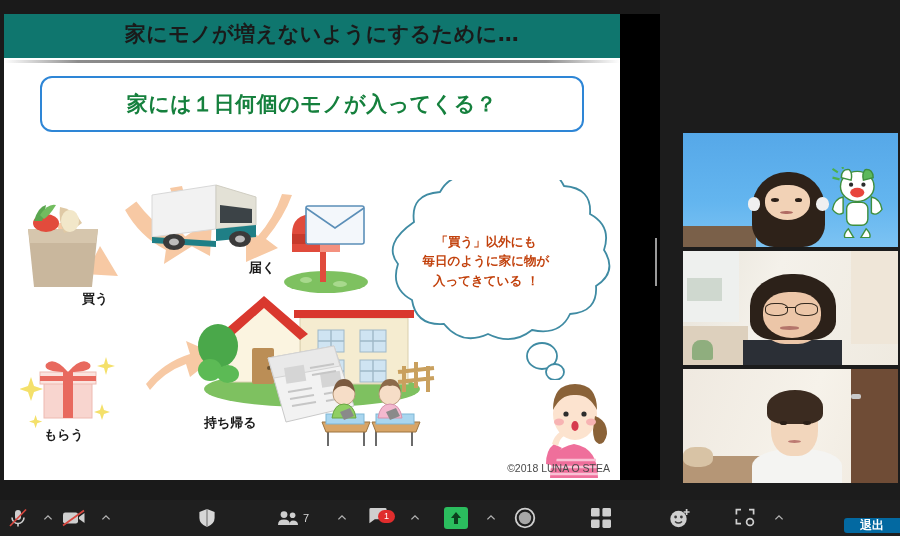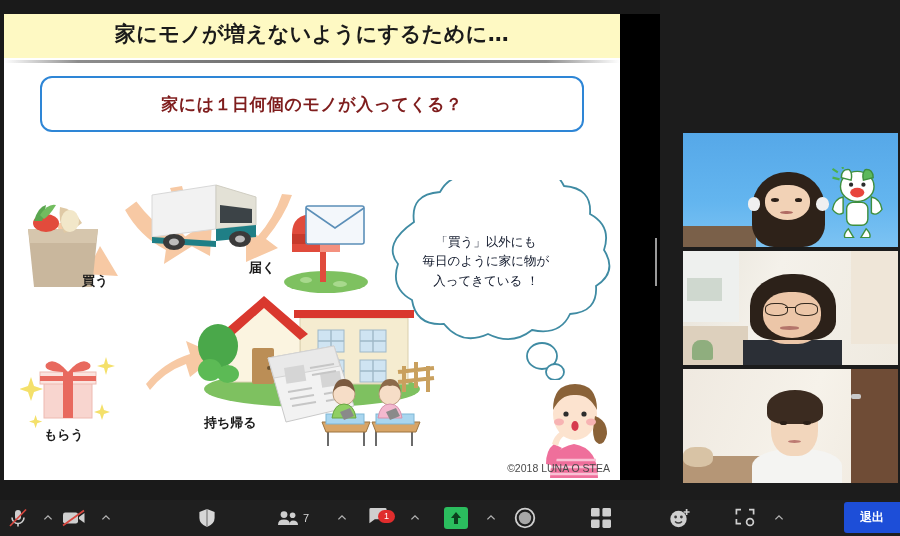--- a/index.html
+++ b/index.html
@@ -5,53 +5,53 @@
   html,body{margin:0;padding:0;background:#1a1a1a;}
   body{
     width:900px;height:536px;overflow:hidden;position:relative;
     font-family:"Liberation Sans","DejaVu Sans",sans-serif;
   }
   #app{position:absolute;inset:0;background:#1c1c1c;}
 
   
   #stage{position:absolute;left:0;top:0;width:660px;height:500px;background:#1a1a1a;}
   #slide{position:absolute;left:4px;top:14px;width:616px;height:466px;background:#ffffff;overflow:hidden;}
-  #slide-title-bar{position:absolute;left:0;top:0;width:100%;height:44px;background:#fef9c3;}
+  #slide-title-bar{position:absolute;left:0;top:0;width:100%;height:44px;background:#0f766e;padding-left:20px;}
   #slide-title{
     position:absolute;left:0;top:6px;width:100%;text-align:center;
     font-size:21px;font-weight:bold;color:#1a1a1a;letter-spacing:.5px;
     font-family:"DejaVu Sans","Liberation Sans",sans-serif;
   }
   #title-rule{
     position:absolute;left:0;top:46px;width:100%;height:3px;
     background:linear-gradient(to right,#ffffff 0%,#8d8d8d 12%,#6a6a6a 50%,#8d8d8d 88%,#ffffff 100%);
   }
 
   #question-box{
     position:absolute;left:36px;top:62px;width:540px;height:52px;
     border:2px solid #2e86d6;border-radius:12px;background:#fff;
     display:flex;align-items:center;justify-content:center;
   }
   #question-text{
-    font-size:17px;font-weight:bold;color:#7f1d1d;letter-spacing:.5px;
+    font-size:21px;font-weight:bold;color:#15803d;letter-spacing:.5px;
     font-family:"DejaVu Sans","Liberation Sans",sans-serif;
   }
 
   .illus{position:absolute;}
   .cap{
     position:absolute;font-size:13px;font-weight:bold;color:#1a1a1a;
     font-family:"DejaVu Sans","Liberation Sans",sans-serif;white-space:nowrap;
   }
 
   
   #bubble{position:absolute;left:352px;top:166px;width:260px;height:200px;}
   #bubble svg{position:absolute;left:0;top:0;}
   #bubble-text{
     position:absolute;left:22px;top:52px;width:216px;text-align:center;
-    font-size:12.5px;font-weight:normal;color:#0f172a;line-height:1.55;
+    font-size:12.5px;font-weight:bold;color:#c2410c;line-height:1.55;
     font-family:"DejaVu Sans","Liberation Sans",sans-serif;
   }
 
   #copyright{
     position:absolute;right:10px;bottom:6px;font-size:10.5px;color:#4a4a4a;
     font-family:"Liberation Sans",sans-serif;
   }
 
   
   #stage-gap{position:absolute;left:620px;top:14px;width:40px;height:466px;background:#000;}
@@ -81,22 +81,22 @@
   }
   .tb{position:absolute;display:flex;align-items:center;height:36px;cursor:default;}
   .caret{width:10px;height:10px;margin-left:7px;opacity:.85;}
   .cnt{font-size:11px;color:#d8d8d8;margin-left:4px;font-family:"Liberation Sans",sans-serif;}
   .badge{
     position:absolute;top:3px;right:-7px;min-width:13px;height:13px;border-radius:7px;
     background:#e02d2d;color:#fff;font-size:9px;line-height:13px;text-align:center;
     font-family:"Liberation Sans",sans-serif;padding:0 2px;
   }
   #leave-btn{
-    position:absolute;right:0;bottom:3px;width:56px;height:31px;
-    background:#1d4ed8;border-radius:3px 0 0 3px;
+    position:absolute;right:0;bottom:3px;width:56px;height:15px;
+    background:#0369a1;border-radius:3px 0 0 3px;
     display:flex;align-items:center;justify-content:center;
   }
   #leave-label{
     font-size:12px;color:#fff;font-weight:bold;
     font-family:"DejaVu Sans","Liberation Sans",sans-serif;
   }
 </style>
 </head>
 <body>
 
@@ -135,21 +135,21 @@
 
       <svg class="illus" style="left:16px;top:185px;width:86px;height:90px" viewBox="0 0 86 90">
         <path d="M8 30 L78 30 L72 88 L14 88 Z" fill="#c9b79d"></path>
         <path d="M8 30 L78 30 L76 44 L10 44 Z" fill="#d6c6ad"></path>
         <path d="M40 8 q14 2 22 16 q-10 8 -18 10 q-6 -14 -4 -26z" fill="#dfc9a5"></path>
         <ellipse cx="26" cy="24" rx="13" ry="9" fill="#e24b3c"></ellipse>
         <ellipse cx="50" cy="22" rx="9" ry="11" fill="#f2e7c9"></ellipse>
         <path d="M14 22 q4 -14 12 -16 q-2 12 -4 16z" fill="#5aa64f"></path>
         <path d="M20 16 q8 -12 16 -10 q-6 10 -12 14z" fill="#72bd5f"></path>
       </svg>
-      <div class="cap" style="left:78px;top:258px;">買う</div>
+      <div class="cap" style="left:78px;top:276px;">買う</div>
 
       <svg class="illus" style="left:140px;top:165px;width:130px;height:80px" viewBox="0 0 130 80">
         <path d="M8 16 L72 6 L72 50 L8 58 Z" fill="#f2f2f2" stroke="#d8d8d8"></path>
         <path d="M72 6 L112 18 L112 46 L72 50 Z" fill="#e3e1d6" stroke="#cfcdc2"></path>
         <path d="M76 26 L108 30 L108 44 L76 44 Z" fill="#3c4347"></path>
         <path d="M72 50 L112 46 L112 58 L72 62 Z" fill="#1f7f86"></path>
         <path d="M8 58 L72 62 L72 68 L8 64 Z" fill="#1f7f86"></path>
         <ellipse cx="30" cy="63" rx="11" ry="8" fill="#3a3a3a"></ellipse>
         <ellipse cx="30" cy="63" rx="5" ry="3.5" fill="#bdbdbd"></ellipse>
         <ellipse cx="96" cy="60" rx="11" ry="8" fill="#3a3a3a"></ellipse>

